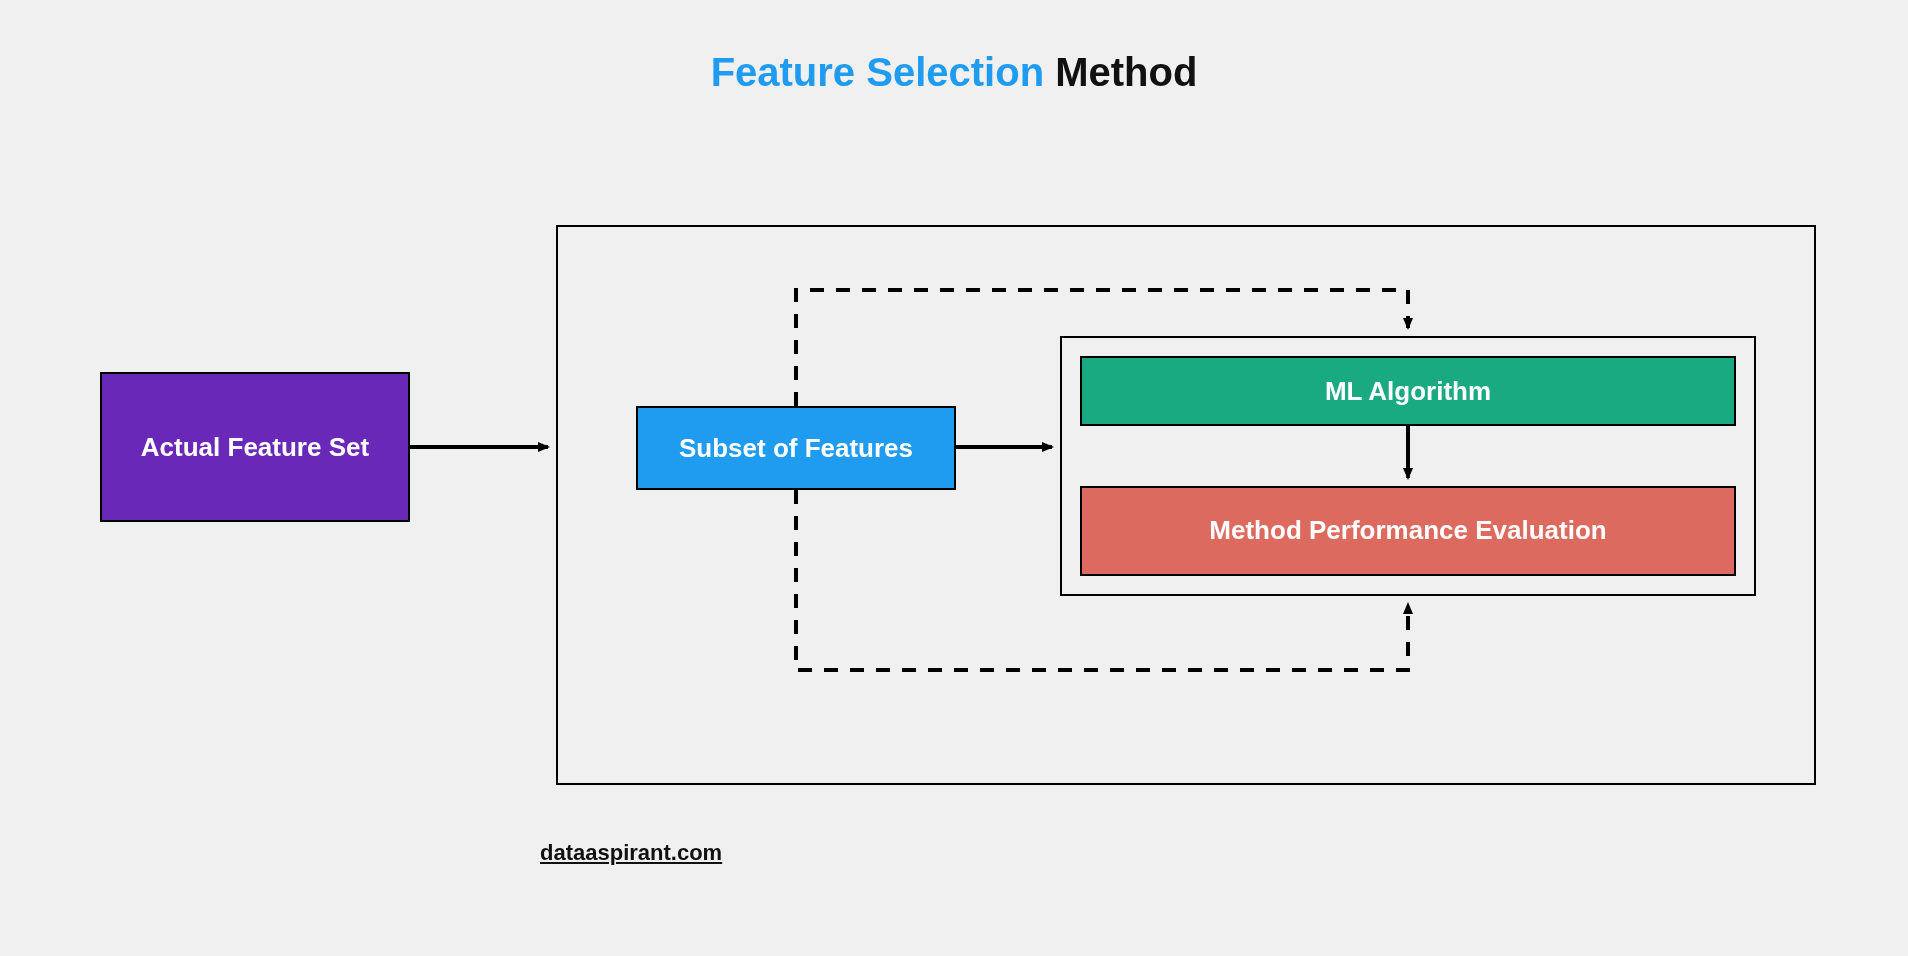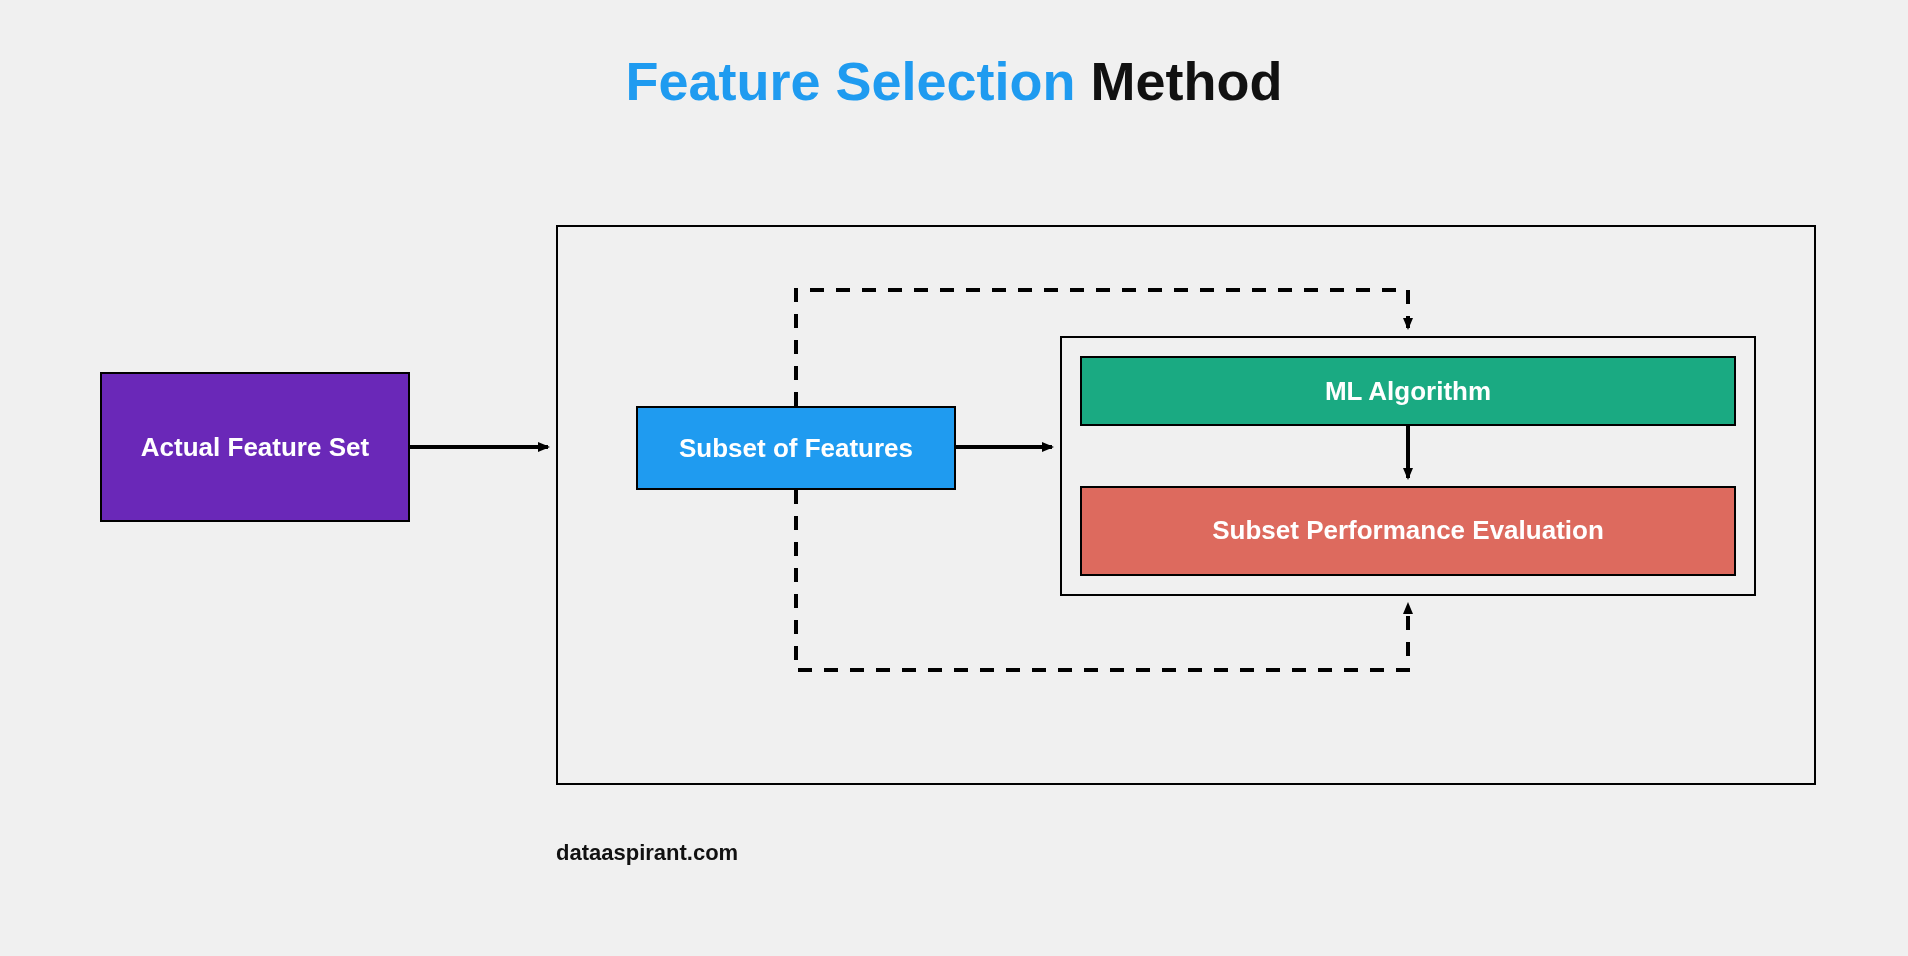--- a/index.html
+++ b/index.html
@@ -14,21 +14,21 @@
     width: 1908px;
     height: 956px;
     background: #f0f0f0;
   }
   .title {
     position: absolute;
     top: 50px;
     left: 0;
     width: 100%;
     text-align: center;
-    font-size: 54px;
+    font-size: 40px;
     font-weight: 800;
     color: #111;
   }
   .title .highlight {
     color: #1f9bf0;
   }
   .box {
     position: absolute;
     display: flex;
     align-items: center;
@@ -85,25 +85,26 @@
     background: #dd6a5e;
     left: 1080px;
     top: 486px;
     width: 656px;
     height: 90px;
     font-size: 26px;
     line-height: 1.2;
   }
   .attribution {
     position: absolute;
-    left: 556px;
+    left: 540px;
     top: 840px;
     font-size: 22px;
     font-weight: 700;
     color: #111;
+    text-decoration: underline;
   }
   svg.arrows {
     position: absolute;
     left: 0; top: 0;
     width: 1908px;
     height: 956px;
     pointer-events: none;
   }
 </style>
 </head>
@@ -125,21 +126,21 @@
     <span>Actual Feature Set</span>
   </div>
 
   <div class="inner-frame"></div>
 
   <div class="box box-green">
     <span>ML Algorithm</span>
   </div>
 
   <div class="box box-red">
-    <span>Subset Performance Evaluation</span>
+    <span>Method Performance Evaluation</span>
   </div>
 
   <div class="attribution">dataaspirant.com</div>
 
   <svg class="arrows">
     <defs>
       <marker id="arrowhead" markerWidth="12" markerHeight="10" refX="10" refY="5" orient="auto" markerUnits="userSpaceOnUse">
         <path d="M0,0 L12,5 L0,10 Z" fill="#000"></path>
       </marker>
     </defs>

